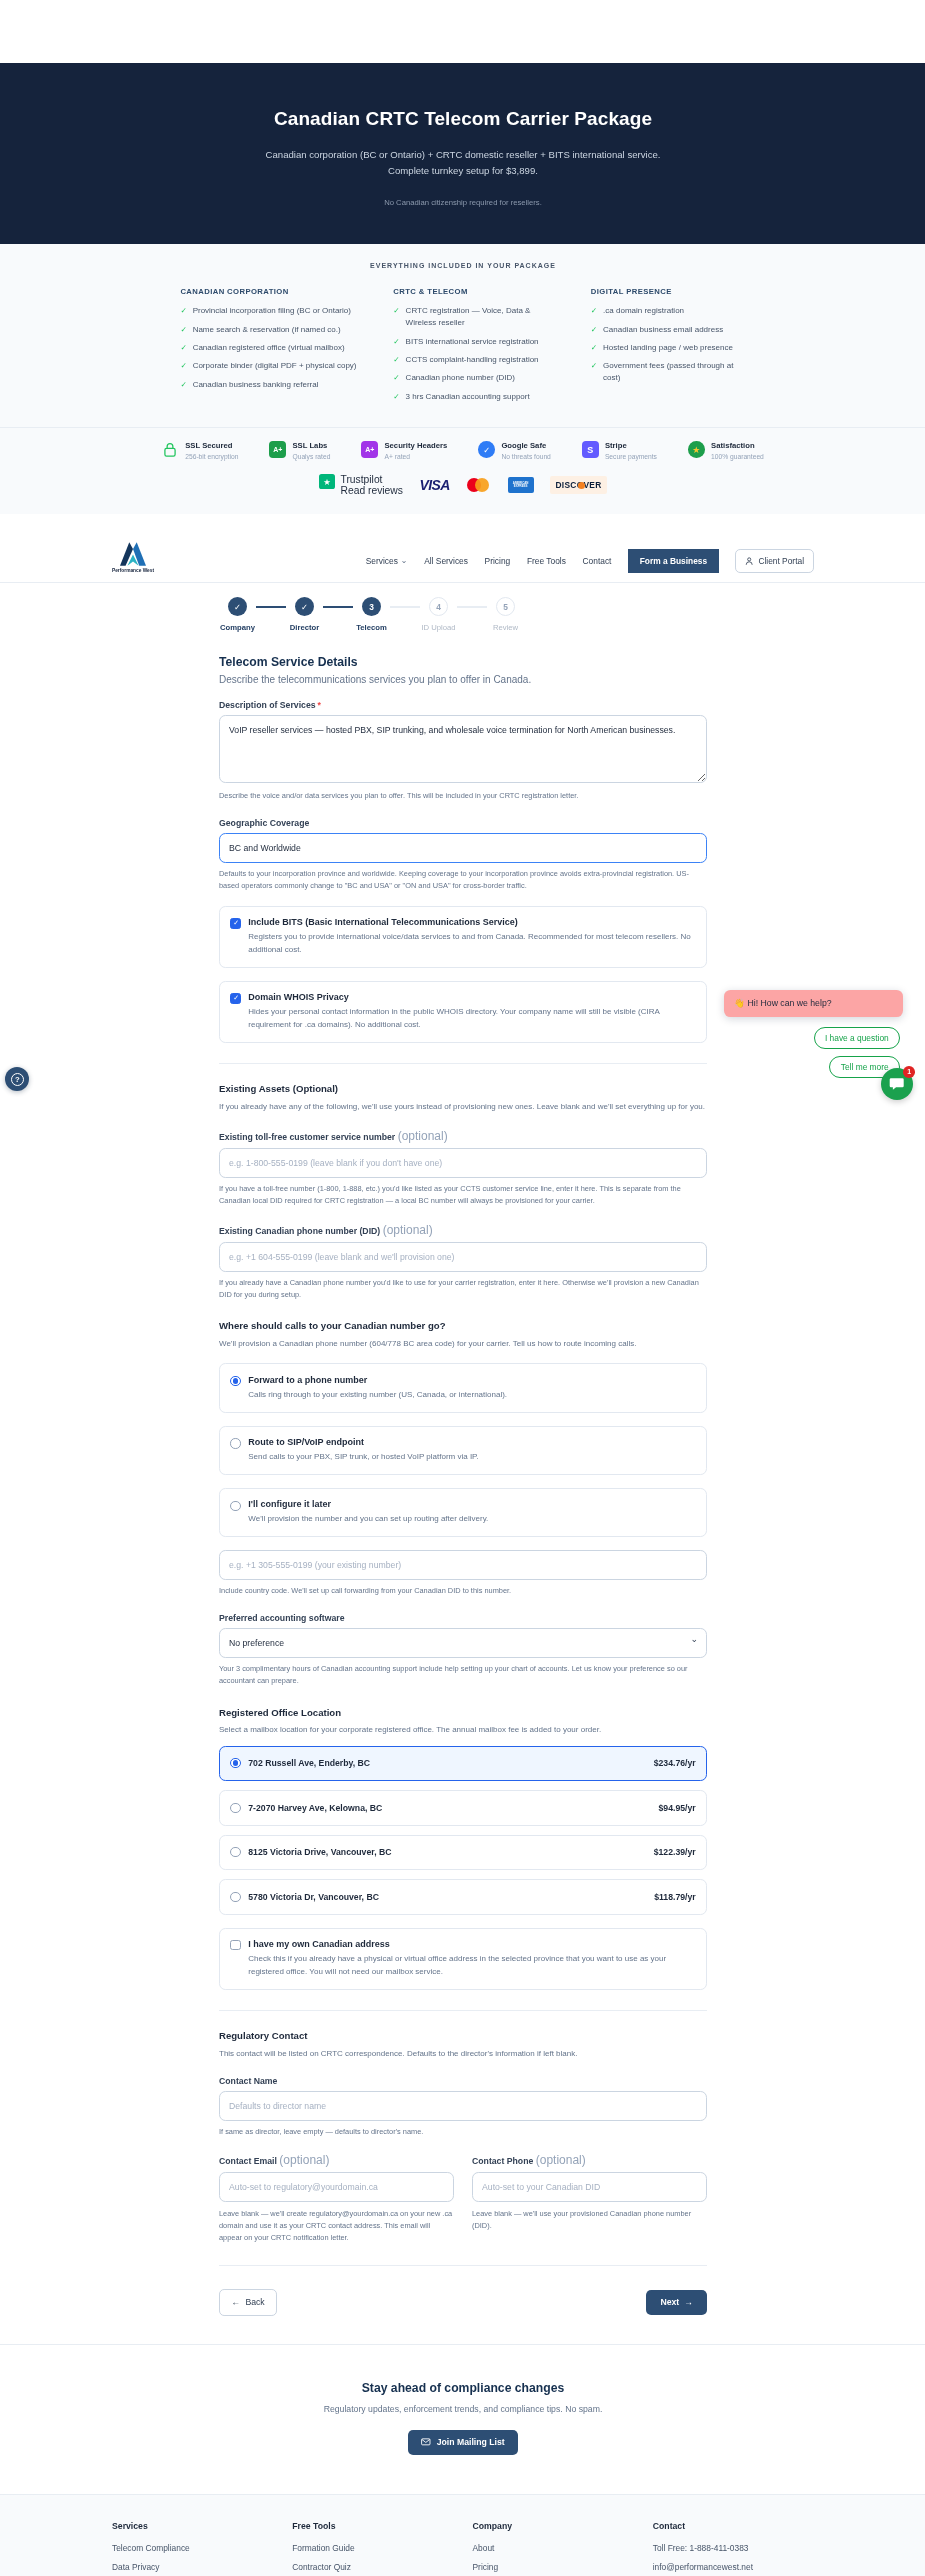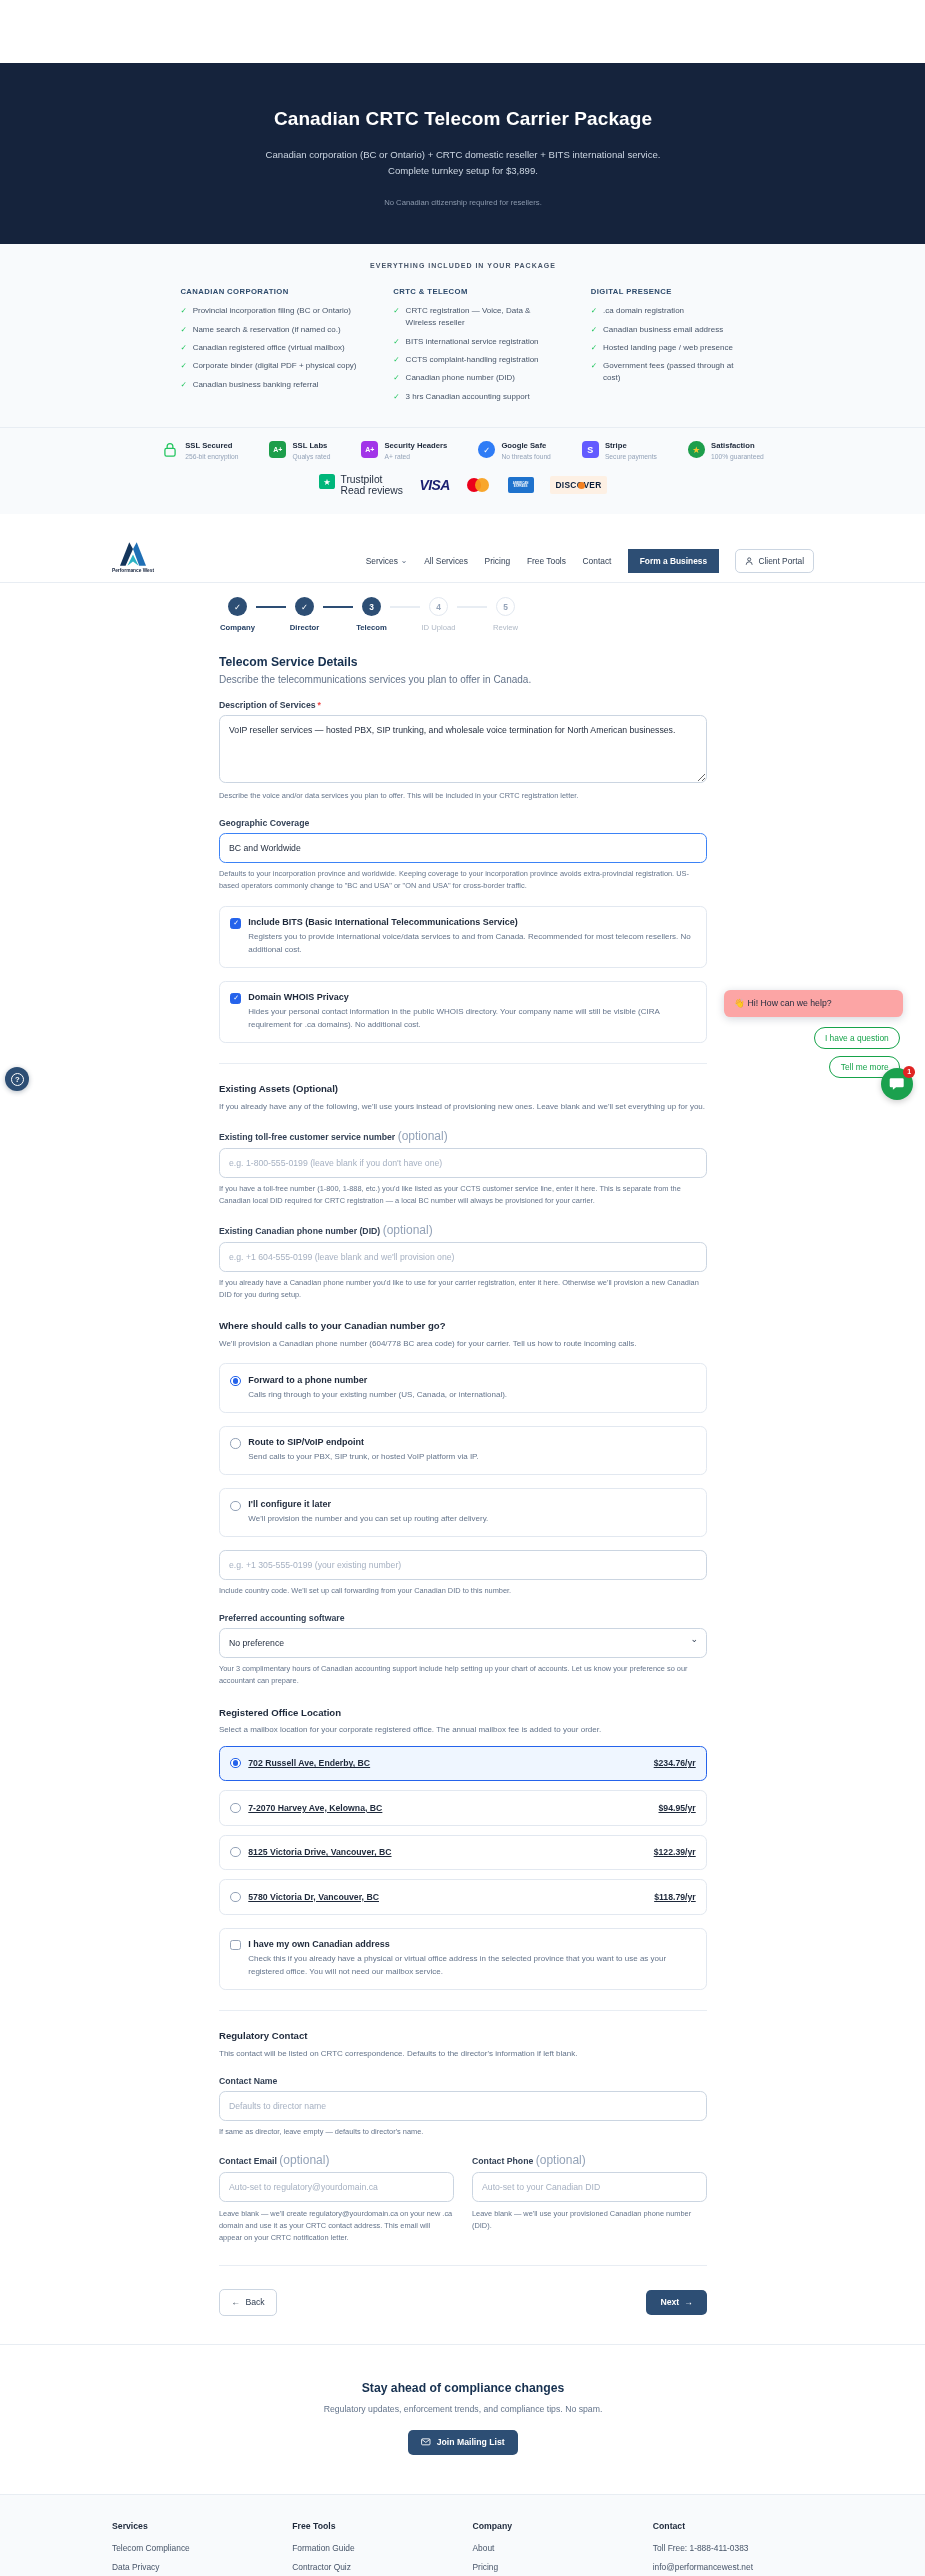--- a/index.html
+++ b/index.html
@@ -91,21 +91,21 @@
   .cb { width:10.3px; height:10.3px; border-radius:2.6px; border:1px solid #94a3b8; flex:none; margin-top:1.3px; position:relative; background:#fff; }
   .cb.checked { background:#2563eb; border-color:#2563eb; }
   .cb.checked::after { content:"✓"; color:#fff; font-size:7px; font-weight:700; position:absolute; top:0px; left:1.9px; }
   .radio { width:10.3px; height:10.3px; border-radius:50%; border:1px solid #94a3b8; flex:none; margin-top:1.3px; position:relative; background:#fff; }
   .radio.checked { border:1.3px solid #2563eb; }
   .radio.checked::after { content:""; position:absolute; inset:1.3px; border-radius:50%; background:#2563eb; }
   .divider { border-top:0.6px solid #e8edf3; margin:20.6px 0 0; }
   .sec-title { font-size:9.6px; font-weight:700; color:#1e293b; margin:19px 0 0; }
   .sec-desc { font-size:8px; color:#64748b; line-height:1.65; margin-top:5.8px; }
   .mail-card { display:flex; justify-content:space-between; border:0.6px solid #e2e8f0; border-radius:6.4px;
-    padding:11.6px 10.3px; margin-top:9px; background:#fff;text-decoration:underline; }
+    padding:11.6px 10.3px; margin-top:9px; background:#fff; }
   .mail-card.selected { border:1px solid #2563eb; background:#eff6ff; }
   .mail-left { display:flex; gap:7.7px; align-items:center; }
   .mail-left .radio { margin-top:0; }
   .mail-label { font-size:8.7px; font-weight:700; color:#1e293b; }
   .mail-price { font-size:8.7px; font-weight:700; color:#1e293b; }
   .select-wrap { position:relative; }
   .select-wrap select { width:100%; height:30px; border:0.6px solid #cbd5e1; border-radius:6.4px; padding:0 9px; font-size:8.7px;
     color:#1e293b; font-family:inherit; background:#fff; appearance:none; -webkit-appearance:none; }
   .select-wrap::after { content:"⌄"; position:absolute; right:9px; top:5.8px; color:#334155; font-size:9px; pointer-events:none; }
   .two-col { display:grid; grid-template-columns:1fr 1fr; gap:18px; }

